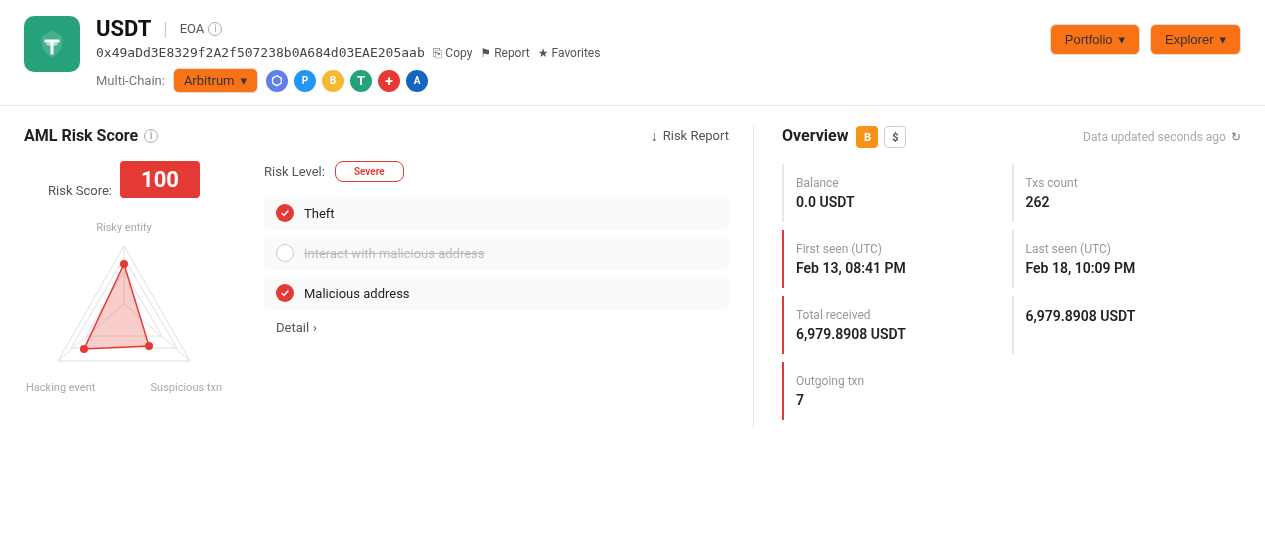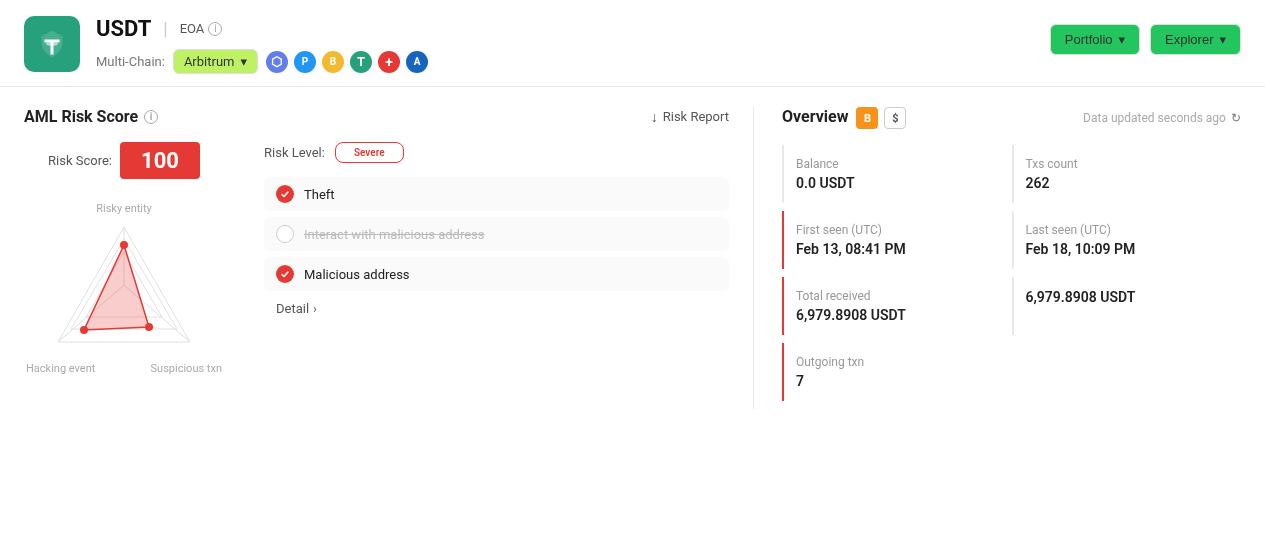--- a/index.html
+++ b/index.html
@@ -36,35 +36,35 @@
     .action-link {
       display: inline-flex; align-items: center; gap: 3px;
       color: #555; cursor: pointer; font-size: 12px;
       text-decoration: none;
     }
     .chain-row { display: flex; align-items: center; gap: 8px; margin-top: 4px; }
     .chain-label { color: #777; font-size: 13px; }
     .chain-select {
       display: flex; align-items: center; gap: 6px;
       border: 1px solid #ddd; border-radius: 6px;
-      padding: 4px 10px; cursor: pointer; background: #bef264;
+      padding: 4px 10px; cursor: pointer; background: #f97316;
       font-size: 13px; color: #333;
     }
     .chain-icons { display: flex; gap: 6px; align-items: center; }
     .chain-icon {
       width: 22px; height: 22px; border-radius: 50%;
       display: flex; align-items: center; justify-content: center;
       font-size: 12px; font-weight: bold;
     }
 
     .header-right { display: flex; gap: 10px; align-items: flex-start; padding-top: 8px; }
     .header-btn {
       display: flex; align-items: center; gap: 6px;
       border: 1px solid #ddd; border-radius: 6px;
-      padding: 7px 14px; cursor: pointer; background: #22c55e;
+      padding: 7px 14px; cursor: pointer; background: #f97316;
       font-size: 13px; color: #333; font-weight: 500;
     }
 
     .main-content {
       display: flex;
       padding: 20px 24px;
       gap: 0;
     }
 
     
@@ -74,21 +74,21 @@
       padding-right: 24px;
     }
     .section-header { display: flex; align-items: center; justify-content: space-between; margin-bottom: 16px; }
     .section-title { font-size: 16px; font-weight: 700; display: flex; align-items: center; gap: 6px; }
     .risk-report-link {
       display: flex; align-items: center; gap: 5px;
       color: #555; font-size: 13px; cursor: pointer;
     }
 
     .risk-row { display: flex; align-items: flex-start; gap: 40px; }
-    .risk-score-label-row { display: flex; align-items: center; gap: 8px; }
+    .risk-score-label-row { display: flex; align-items: flex-end; gap: 8px; }
     .risk-score-label { font-size: 13px; color: #555; }
     .risk-score-value {
       background: #e53935; color: #fff;
       font-size: 22px; font-weight: 700;
       padding: 6px 20px; border-radius: 4px;
       min-width: 80px; text-align: center;
     }
 
     
     .radar-container {
@@ -166,20 +166,35 @@
     <div class="header-info">
       <div class="header-top">
         <span class="token-name">USDT</span>
         <span class="divider-v">|</span>
         <span class="eoa-badge">
           <span>EOA</span>
           <span class="info-icon">i</span>
         </span>
       </div>
 
+      <div class="address-row">
+        <span class="address-text">0x49aDd3E8329f2A2f507238b0A684d03EAE205aab</span>
+        <a class="action-link">
+          <span>⎘</span>
+          <span>Copy</span>
+        </a>
+        <a class="action-link">
+          <span>⚑</span>
+          <span>Report</span>
+        </a>
+        <a class="action-link">
+          <span>★</span>
+          <span>Favorites</span>
+        </a>
+      </div>
 
       <div class="chain-row">
         <span class="chain-label">Multi-Chain:</span>
         <div class="chain-select">
           <span>Arbitrum</span>
           <span>▾</span>
         </div>
         <div class="chain-icons">
 
           <div class="chain-icon" style="background:#627eea; color:#fff; font-size:13px;">⬡</div>

